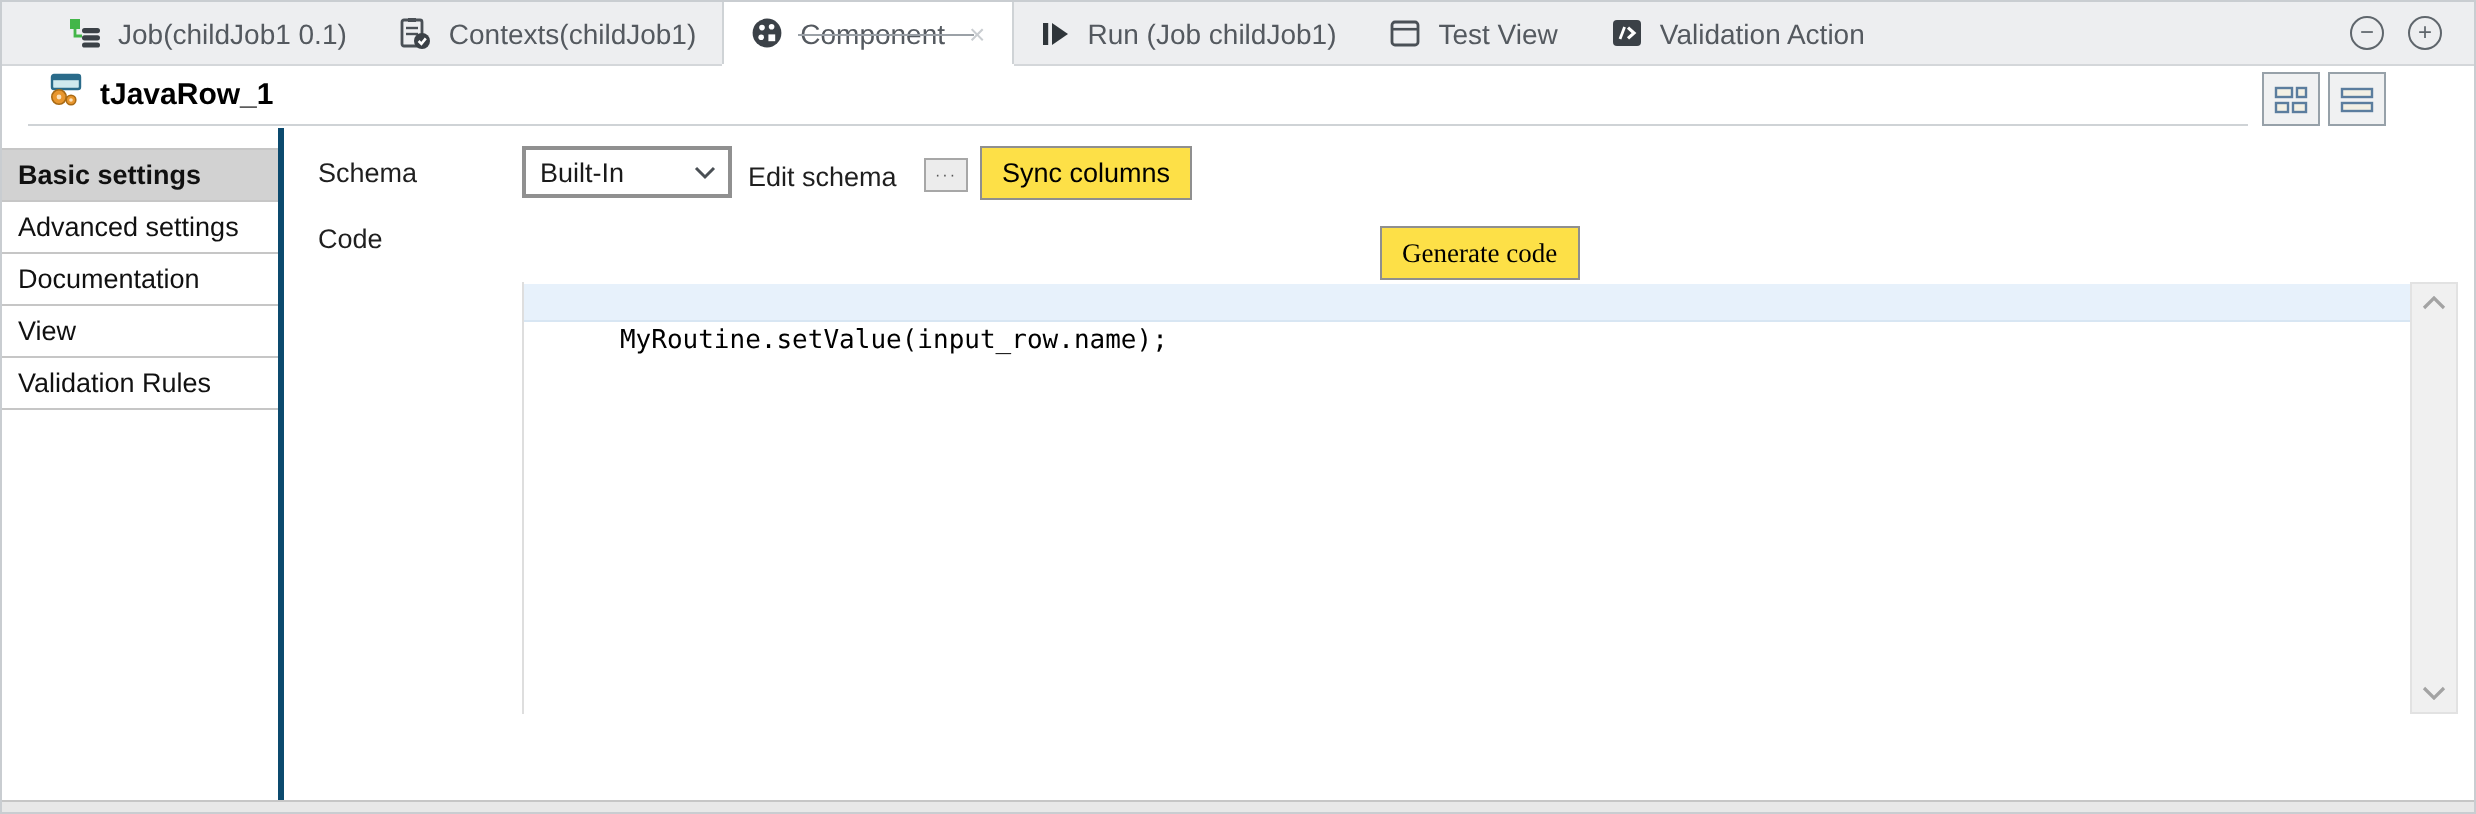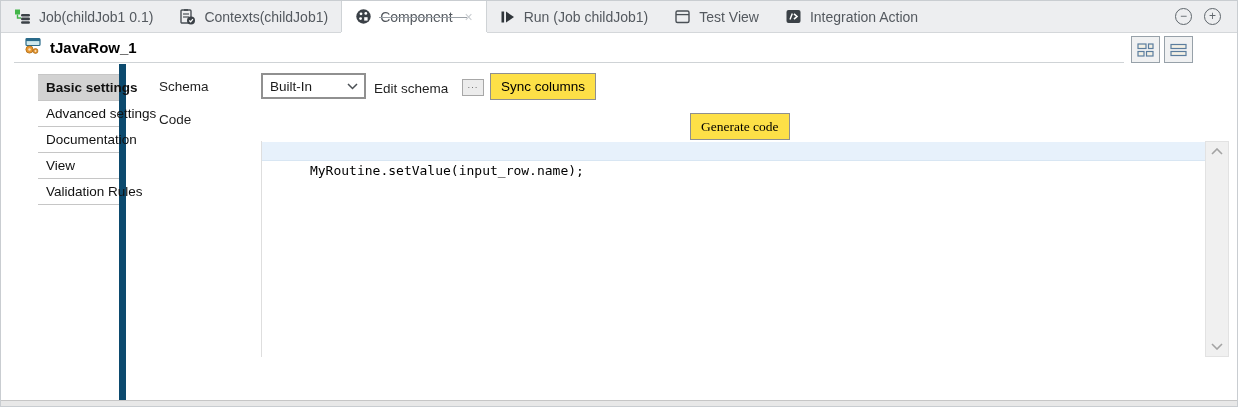--- a/index.html
+++ b/index.html
@@ -7,21 +7,21 @@
   .app {
     position:relative; width:1238px; height:407px;
     border:1px solid #c9cdd1; background:#ffffff; overflow:hidden;
     font-family:"Liberation Sans", sans-serif; color:#1a1a1a;
   }
 
   
   .tabbar {
     position:absolute; left:0; top:0; width:100%; height:32px;
     background:#edeef0; border-bottom:1px solid #d4d7da;
-    display:flex; align-items:stretch; padding-left:0;
+    display:flex; align-items:stretch; padding-left:20px;
   }
   .tab {
     display:flex; align-items:center; gap:8px; padding:0 13px;
     font-size:14px; color:#54595f; white-space:nowrap; cursor:default;
   }
   .tab .ticon { display:flex; align-items:center; }
   .tab.active {
     background:#ffffff; border-left:1px solid #cfd3d6; border-right:1px solid #cfd3d6;
     box-shadow:0 2px 0 #ffffff; position:relative; z-index:2;
   }
@@ -44,21 +44,21 @@
     border-bottom:1px solid #cfd3d6; display:flex; align-items:center; gap:7px; padding-left:9px;
   }
   .title { font-weight:bold; font-size:15px; color:#000000; }
   .header-buttons { position:absolute; left:1117px; top:3px; display:flex; gap:4px; }
   .hbtn {
     width:29px; height:27px; border:1px solid #97a1a9; background:#f0f1f2;
     display:flex; align-items:center; justify-content:center; padding:0; cursor:default;
   }
 
   
-  .sidebar { position:absolute; left:0; top:63px; width:125px; height:339px; background:#ffffff; border-right:7px solid #0c4a6e;padding-left:37px; }
+  .sidebar { position:absolute; left:0; top:63px; width:141px; height:339px; background:#ffffff; border-right:3px solid #0c4a6e; }
   .sidebar-list { margin-top:10px; border-top:1px solid #c6c6c6; }
   .side-item {
     height:26px; line-height:26px; padding-left:8px; font-size:13.5px; color:#111111;
     border-bottom:1px solid #c6c6c6; cursor:default; white-space:nowrap;
   }
   .side-item.selected { background:#d2d2d2; font-weight:bold; }
 
   
   .lbl { position:absolute; font-size:13.5px; color:#1f1f1f; white-space:nowrap; }
   .lbl-schema { left:158px; top:78px; }
@@ -179,21 +179,21 @@
     </div>
 
     <div class="tab">
       <span class="ticon">
         <svg width="17" height="17" viewBox="0 0 17 17">
           <rect x="1.5" y="2" width="14" height="13" rx="2" fill="#3b4147"></rect>
           <line x1="5" y1="11.5" x2="7.3" y2="5.5" stroke="#ffffff" stroke-width="1.4"></line>
           <polyline points="9,5.8 12,8.5 9,11.2" fill="none" stroke="#ffffff" stroke-width="1.6"></polyline>
         </svg>
       </span>
-      <span class="tab-label">Integration Action</span>
+      <span class="tab-label">Validation Action</span>
     </div>
 
     <div class="win-controls">
       <span class="circle-btn">−</span>
       <span class="circle-btn">+</span>
     </div>
   </div>
 
   <div class="header">
     <div class="header-inner">

